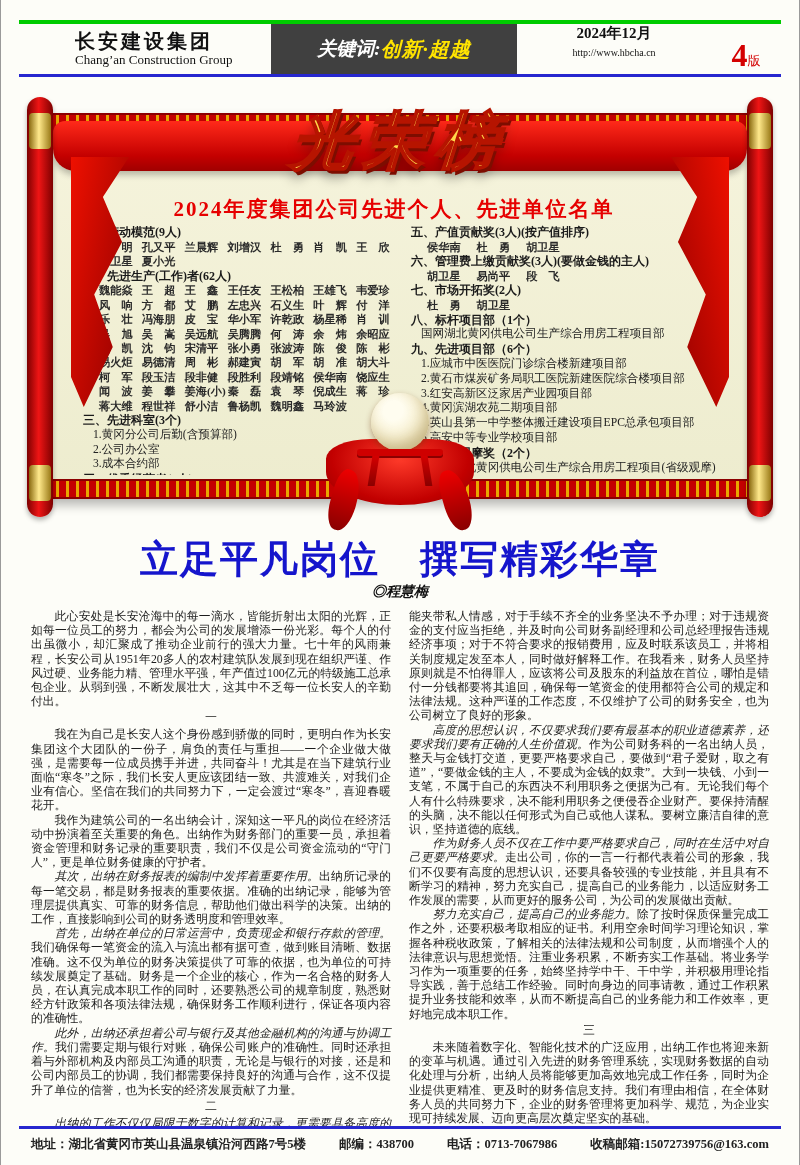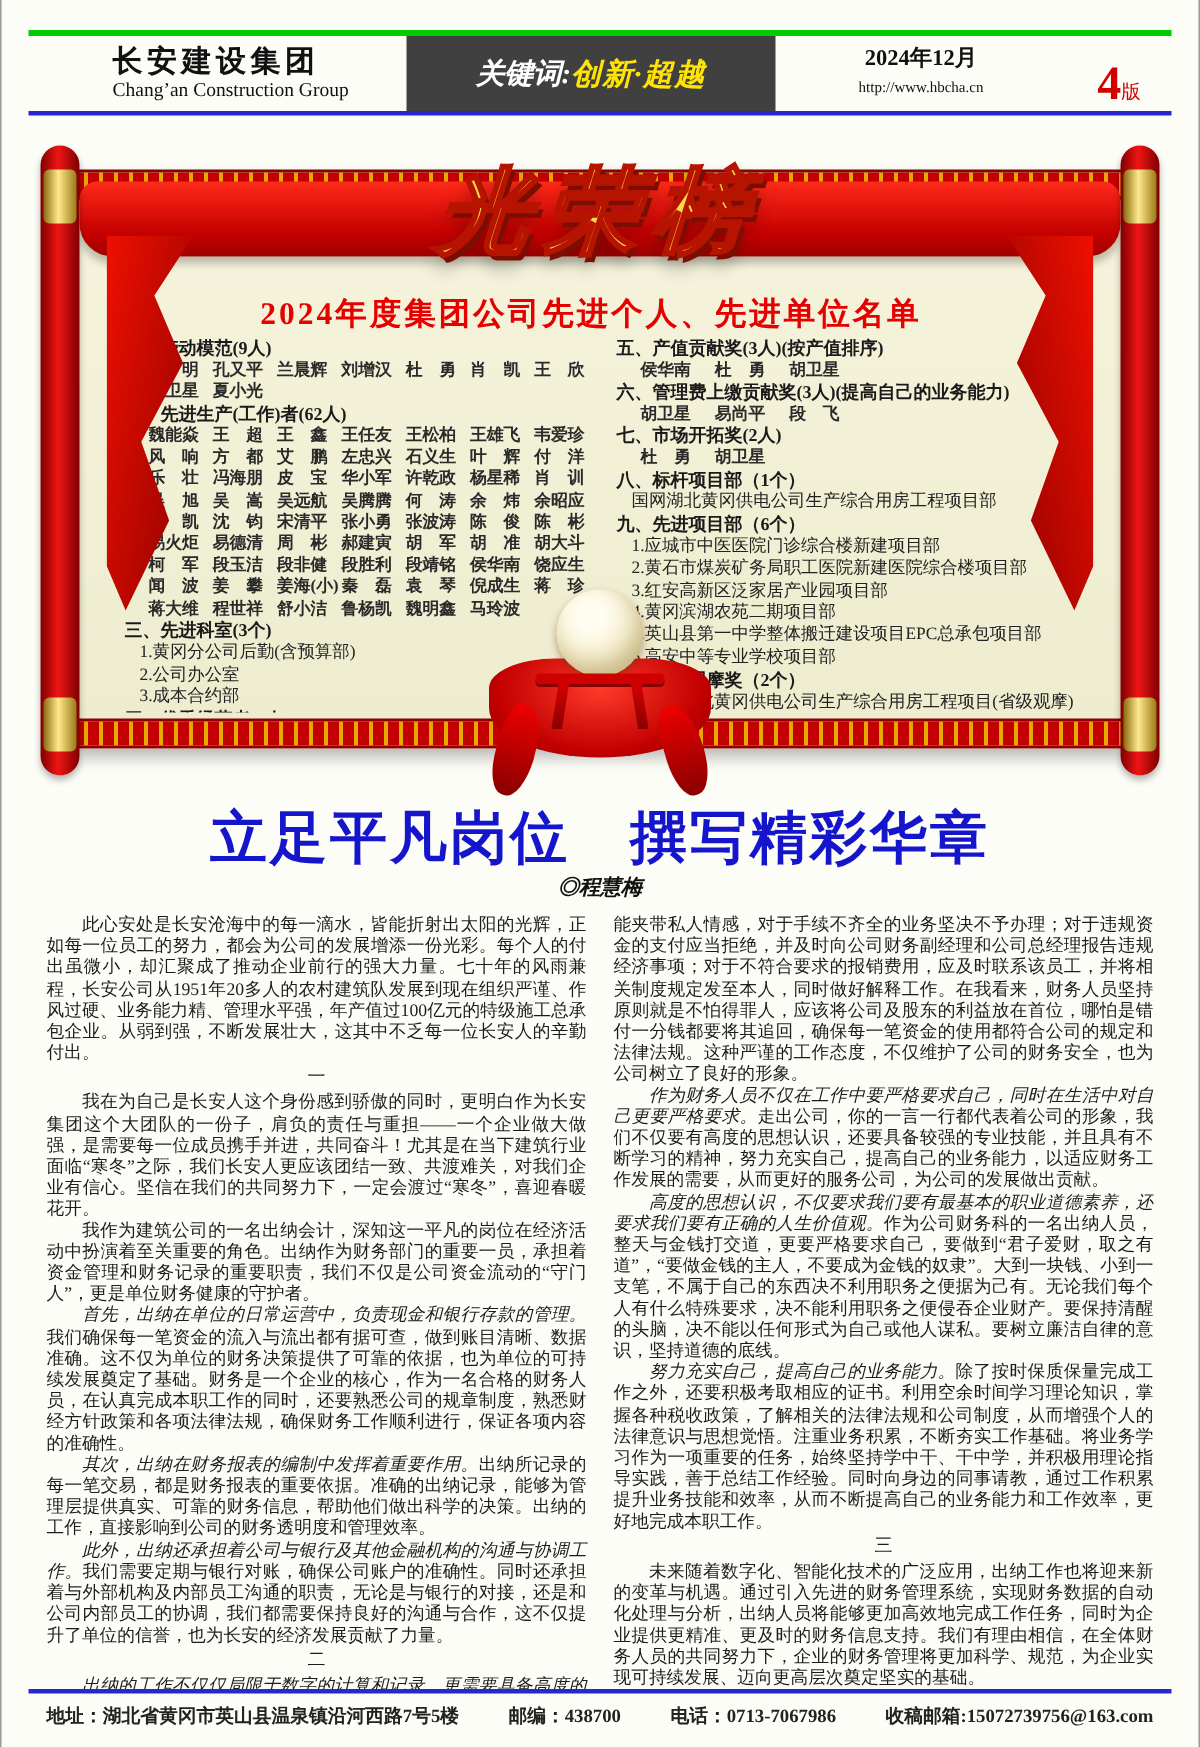--- a/index.html
+++ b/index.html
@@ -10,21 +10,21 @@
   .hdr{margin:20px 18px 16px;}
   .line-green{height:4px;background:#00cc00;}
   .line-blue{height:3px;background:#2727cf;}
   .hdr-row{display:flex;align-items:stretch;height:50px;}
   .org{flex:0 0 252px;padding-left:56px;box-sizing:border-box;display:flex;flex-direction:column;justify-content:center;}
   .org-cn{font-size:20px;font-weight:bold;color:#111;letter-spacing:3px;line-height:22px;}
   .org-en{font-size:13px;color:#111;line-height:16px;}
   .kwbox{flex:0 0 246px;background:#404040;display:flex;align-items:center;justify-content:center;white-space:nowrap;}
   .kw-label{color:#ffffff;font-size:19px;font-weight:bold;font-style:italic;}
   .kw-value{color:#ffe400;font-size:20px;font-weight:bold;font-style:italic;letter-spacing:1px;}
-  .issue{flex:1;display:flex;flex-direction:column;align-items:center;justify-content:center;}
+  .issue{flex:1;display:flex;flex-direction:column;align-items:center;justify-content:flex-start;}
   .issue-date{font-size:15px;font-weight:bold;color:#111;line-height:19px;}
   .issue-url{font-size:10px;color:#111;line-height:19px;}
   .pagenum{flex:0 0 70px;display:flex;align-items:flex-end;justify-content:center;padding-bottom:4px;color:#d40000;}
   .pagenum .n{font-size:32px;font-weight:bold;line-height:30px;}
   .pagenum .u{font-size:13px;line-height:18px;}
   
   .scroll{position:relative;height:432px;margin:8px 18px 0;}
   .roller{position:absolute;top:4px;bottom:8px;width:26px;border-radius:13px;z-index:7;
           background:linear-gradient(90deg,#7d0000,#ef1515 45%,#7d0000);box-shadow:0 3px 5px rgba(0,0,0,.3);}
   .roller.left{left:8px;} .roller.right{right:8px;}
@@ -231,21 +231,21 @@
         <div class="h-col">
             <div class="h-sec">
               <div class="h-head">五、产值贡献奖(3人)(按产值排序)</div>
               <div class="names row">
                 <span class="name">侯华南</span>
                 <span class="name">杜　勇</span>
                 <span class="name">胡卫星</span>
               </div>
             </div>
             <div class="h-sec">
-              <div class="h-head">六、管理费上缴贡献奖(3人)(提高自己的业务能力)</div>
+              <div class="h-head">六、管理费上缴贡献奖(3人)(要做金钱的主人)</div>
               <div class="names row">
                 <span class="name">胡卫星</span>
                 <span class="name">易尚平</span>
                 <span class="name">段　飞</span>
               </div>
             </div>
             <div class="h-sec">
               <div class="h-head">七、市场开拓奖(2人)</div>
               <div class="names row">
                 <span class="name">杜　勇</span>
@@ -295,30 +295,30 @@
 
   <div class="article">
     <h1 class="headline">立足平凡岗位　撰写精彩华章</h1>
     <div class="byline">◎程慧梅</div>
     <div class="columns">
       <div class="col">
           <p class="body-p">此心安处是长安沧海中的每一滴水，皆能折射出太阳的光辉，正如每一位员工的努力，都会为公司的发展增添一份光彩。每个人的付出虽微小，却汇聚成了推动企业前行的强大力量。七十年的风雨兼程，长安公司从1951年20多人的农村建筑队发展到现在组织严谨、作风过硬、业务能力精、管理水平强，年产值过100亿元的特级施工总承包企业。从弱到强，不断发展壮大，这其中不乏每一位长安人的辛勤付出。</p>
           <p class="sec-div">一</p>
           <p class="body-p">我在为自己是长安人这个身份感到骄傲的同时，更明白作为长安集团这个大团队的一份子，肩负的责任与重担——一个企业做大做强，是需要每一位成员携手并进，共同奋斗！尤其是在当下建筑行业面临“寒冬”之际，我们长安人更应该团结一致、共渡难关，对我们企业有信心。坚信在我们的共同努力下，一定会渡过“寒冬”，喜迎春暖花开。</p>
           <p class="body-p">我作为建筑公司的一名出纳会计，深知这一平凡的岗位在经济活动中扮演着至关重要的角色。出纳作为财务部门的重要一员，承担着资金管理和财务记录的重要职责，我们不仅是公司资金流动的“守门人”，更是单位财务健康的守护者。</p>
+          <p class="body-p"><span class="lead">其次，出纳在财务报表的编制中发挥着重要作用。</span>出纳所记录的每一笔交易，都是财务报表的重要依据。准确的出纳记录，能够为管理层提供真实、可靠的财务信息，帮助他们做出科学的决策。出纳的工作，直接影响到公司的财务透明度和管理效率。</p>
           <p class="body-p"><span class="lead">首先，出纳在单位的日常运营中，负责现金和银行存款的管理。</span>我们确保每一笔资金的流入与流出都有据可查，做到账目清晰、数据准确。这不仅为单位的财务决策提供了可靠的依据，也为单位的可持续发展奠定了基础。财务是一个企业的核心，作为一名合格的财务人员，在认真完成本职工作的同时，还要熟悉公司的规章制度，熟悉财经方针政策和各项法律法规，确保财务工作顺利进行，保证各项内容的准确性。</p>
-          <p class="body-p"><span class="lead">其次，出纳在财务报表的编制中发挥着重要作用。</span>出纳所记录的每一笔交易，都是财务报表的重要依据。准确的出纳记录，能够为管理层提供真实、可靠的财务信息，帮助他们做出科学的决策。出纳的工作，直接影响到公司的财务透明度和管理效率。</p>
           <p class="body-p"><span class="lead">此外，出纳还承担着公司与银行及其他金融机构的沟通与协调工作。</span>我们需要定期与银行对账，确保公司账户的准确性。同时还承担着与外部机构及内部员工沟通的职责，无论是与银行的对接，还是和公司内部员工的协调，我们都需要保持良好的沟通与合作，这不仅提升了单位的信誉，也为长安的经济发展贡献了力量。</p>
           <p class="sec-div">二</p>
           <p class="body-p"><span class="lead">出纳的工作不仅仅局限于数字的计算和记录，更需要具备高度的责任感和职业道德。</span>在日常工作中，必须严格遵守财务制度，坚持原则、依法办事。公司制度不能因人而异，制度面前人人平等。按公司制度及时扣取项目管理费、税金、租赁费等各种款项，按时收回项目到期借款，按公司要求扣缴员工五险一金等个人款项，做到应收尽收，应扣尽扣。办理业务的时候不</p>
         </div>
       <div class="col">
           <p class="body-p noindent">能夹带私人情感，对于手续不齐全的业务坚决不予办理；对于违规资金的支付应当拒绝，并及时向公司财务副经理和公司总经理报告违规经济事项；对于不符合要求的报销费用，应及时联系该员工，并将相关制度规定发至本人，同时做好解释工作。在我看来，财务人员坚持原则就是不怕得罪人，应该将公司及股东的利益放在首位，哪怕是错付一分钱都要将其追回，确保每一笔资金的使用都符合公司的规定和法律法规。这种严谨的工作态度，不仅维护了公司的财务安全，也为公司树立了良好的形象。</p>
+          <p class="body-p"><span class="lead">高度的思想认识，不仅要求我们要有最基本的职业道德素养，还要求我们要有正确的人生价值观。</span>作为公司财务科的一名出纳人员，整天与金钱打交道，更要严格要求自己，要做到“君子爱财，取之有道”，“要做金钱的主人，不要成为金钱的奴隶”。大到一块钱、小到一支笔，不属于自己的东西决不利用职务之便据为己有。无论我们每个人有什么特殊要求，决不能利用职务之便侵吞企业财产。要保持清醒的头脑，决不能以任何形式为自己或他人谋私。要树立廉洁自律的意识，坚持道德的底线。</p>
           <p class="body-p"><span class="lead">作为财务人员不仅在工作中要严格要求自己，同时在生活中对自己更要严格要求。</span>走出公司，你的一言一行都代表着公司的形象，我们不仅要有高度的思想认识，还要具备较强的专业技能，并且具有不断学习的精神，努力充实自己，提高自己的业务能力，以适应财务工作发展的需要，从而更好的服务公司，为公司的发展做出贡献。</p>
-          <p class="body-p"><span class="lead">高度的思想认识，不仅要求我们要有最基本的职业道德素养，还要求我们要有正确的人生价值观。</span>作为公司财务科的一名出纳人员，整天与金钱打交道，更要严格要求自己，要做到“君子爱财，取之有道”，“要做金钱的主人，不要成为金钱的奴隶”。大到一块钱、小到一支笔，不属于自己的东西决不利用职务之便据为己有。无论我们每个人有什么特殊要求，决不能利用职务之便侵吞企业财产。要保持清醒的头脑，决不能以任何形式为自己或他人谋私。要树立廉洁自律的意识，坚持道德的底线。</p>
           <p class="body-p"><span class="lead">努力充实自己，提高自己的业务能力。</span>除了按时保质保量完成工作之外，还要积极考取相应的证书。利用空余时间学习理论知识，掌握各种税收政策，了解相关的法律法规和公司制度，从而增强个人的法律意识与思想觉悟。注重业务积累，不断夯实工作基础。将业务学习作为一项重要的任务，始终坚持学中干、干中学，并积极用理论指导实践，善于总结工作经验。同时向身边的同事请教，通过工作积累提升业务技能和效率，从而不断提高自己的业务能力和工作效率，更好地完成本职工作。</p>
           <p class="sec-div">三</p>
           <p class="body-p">未来随着数字化、智能化技术的广泛应用，出纳工作也将迎来新的变革与机遇。通过引入先进的财务管理系统，实现财务数据的自动化处理与分析，出纳人员将能够更加高效地完成工作任务，同时为企业提供更精准、更及时的财务信息支持。我们有理由相信，在全体财务人员的共同努力下，企业的财务管理将更加科学、规范，为企业实现可持续发展、迈向更高层次奠定坚实的基础。</p>
           <p class="body-p">我坚信，公司全体财务人员只要立足平凡的岗位，依然能撰写出精彩华章。在七十年前那样艰辛的环境里，公司尚且能发展到今天这样大的规模，当下只是受到建筑大环境的影响而已，我们就把它当作对我们的一次严峻考验罢！“狭路相逢勇者胜”，我坚信，只要通过每一位长安人的共同奋斗，长安集团定能在竞争激烈的市场中脱颖而出，创造更加辉煌绚丽的明天。</p>
         </div>
     </div>
   </div>
 
   <div class="footer">
     <div class="line-blue"></div>

